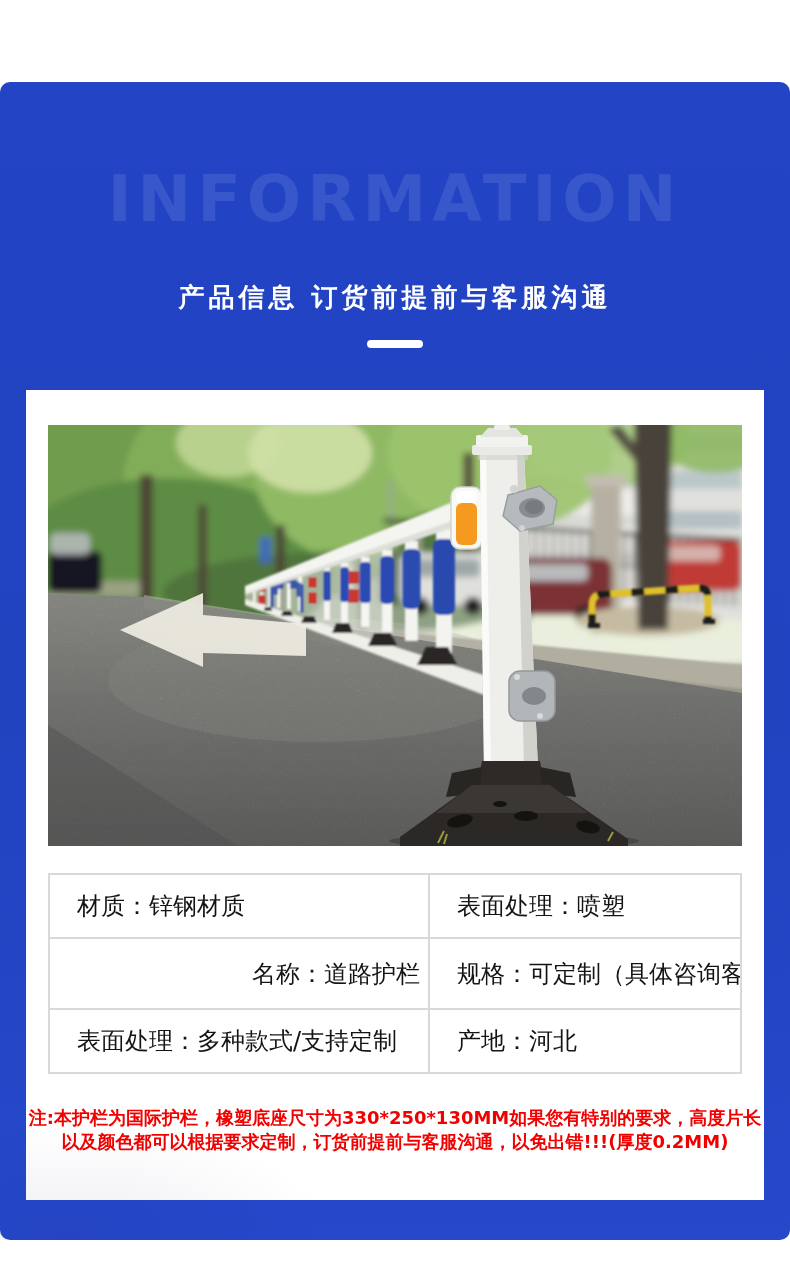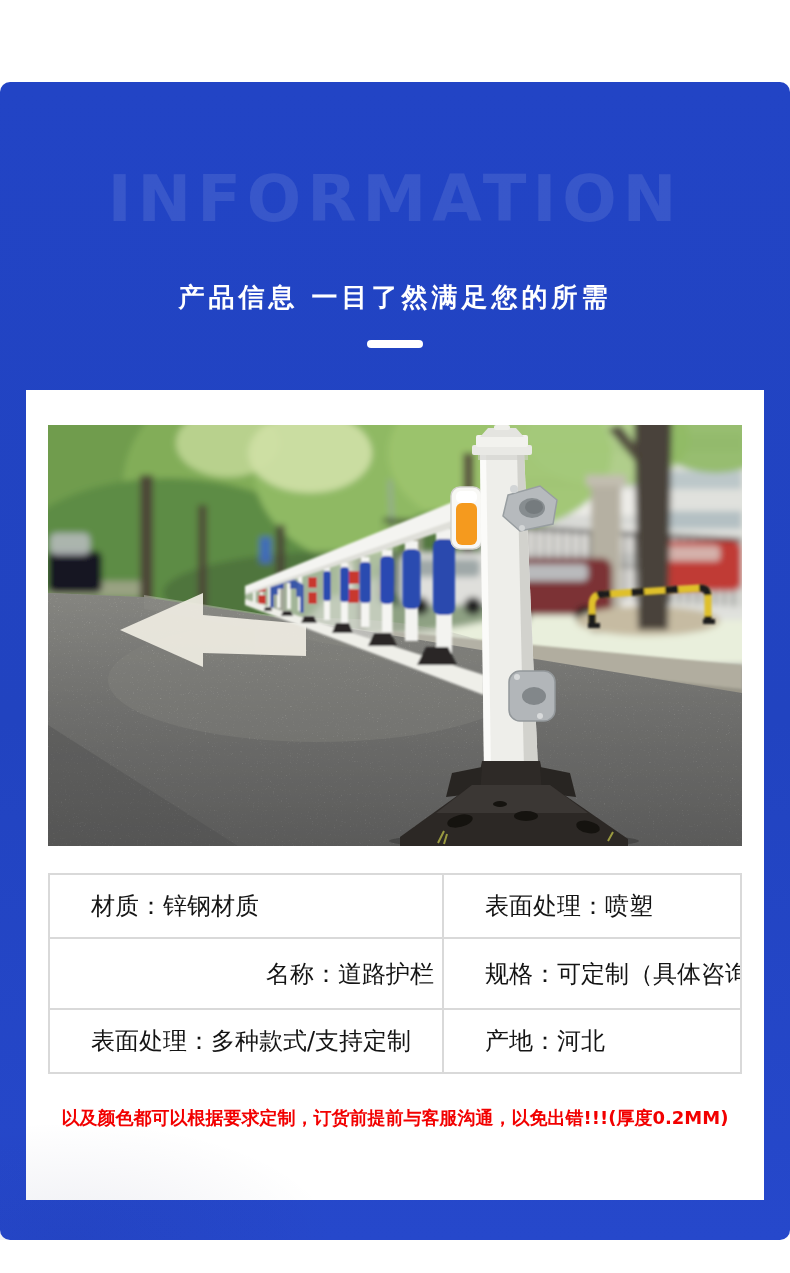--- a/index.html
+++ b/index.html
@@ -46,41 +46,41 @@
   .photo-wrap{position:absolute;top:35px;left:22px;width:694px;height:421px;overflow:hidden;background:#9a9a96;}
   .photo-wrap svg{display:block;}
 
   table.spec{
     position:absolute;top:483px;left:22px;width:694px;
     border-collapse:collapse;table-layout:fixed;
   }
   table.spec td{
     border:2px solid var(--table-border,#d9d9d9);
     font-size:24px;color:var(--text-dark,#141414);
-    padding:0 8px 0 41px;vertical-align:middle;background:#fff;
+    padding:0 8px 0 27px;vertical-align:middle;background:#fff;
     white-space:nowrap;overflow:hidden;
   }
   .col-l{width:343px;}
   tr.r1 td{height:62px;}
   tr.r2 td{height:69px;text-align:right;}
   tr.r3 td{height:62px;}
 
   .note{
     position:absolute;top:716px;left:0;width:100%;text-align:center;
     color:var(--note-red,#f20000);font-size:18px;line-height:24px;font-weight:bold;
   }
 </style>
 </head>
 <body>
 
 <div class="top-strip"></div>
 
 <div class="hero">
   <div class="watermark">INFORMATION</div>
-  <div class="page-subtitle">产品信息 一目了然满足您的所需</div>
+  <div class="page-subtitle">产品信息 订货前提前与客服沟通</div>
   <div class="divider"></div>
 
   <div class="card">
 
     <div class="photo-wrap">
       <svg width="694" height="421" viewBox="0 0 694 421" xmlns="http://www.w3.org/2000/svg">
         <defs>
           <linearGradient id="roadGrad" x1="0" y1="160" x2="0" y2="421" gradientUnits="userSpaceOnUse">
             <stop offset="0" stop-color="#bcbcb5"></stop>
               <stop offset="0.45" stop-color="#9c9c99"></stop>
@@ -324,19 +324,20 @@
           <td>规格：可定制（具体咨询客服）</td>
         </tr>
         <tr class="r3">
           <td class="col-l">表面处理：多种款式/支持定制</td>
           <td>产地：河北</td>
         </tr>
       </tbody>
     </table>
 
     <div class="note">
+      <div>注:本护栏为国际护栏，橡塑底座尺寸为330*250*130MM如果您有特别的要求，高度片长</div>
       <div>以及颜色都可以根据要求定制，订货前提前与客服沟通，以免出错!!!(厚度0.2MM)</div>
     </div>
 
   </div>
 </div>
 
 <div class="bottom-strip"></div>
 
 </body></html>

